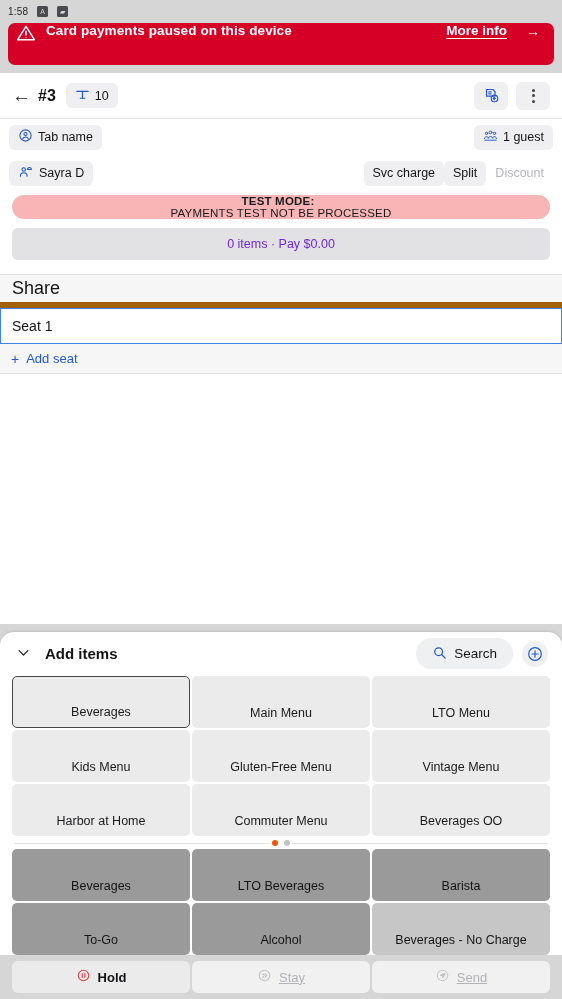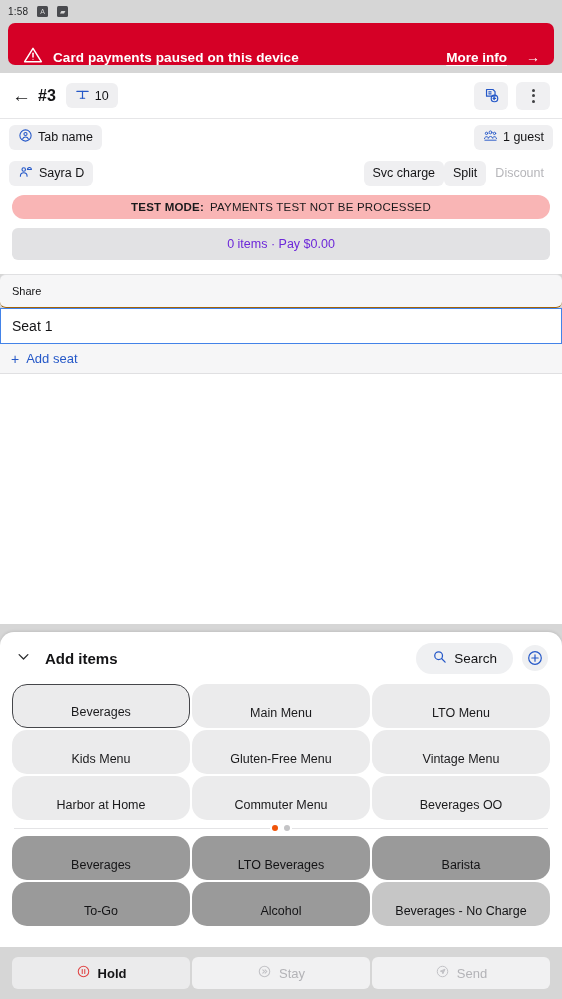--- a/index.html
+++ b/index.html
@@ -21,22 +21,22 @@
   .statusbar .clock { font-size: 10px; color: #1f2022; }
   .sbicon {
     width: 11px; height: 11px; background: #4a4b4f; border-radius: 1.5px;
     display: inline-flex; align-items: center; justify-content: center;
     color: #d6d6d6; font-size: 7px; line-height: 1;
   }
 
   
   .alert {
     margin: 1px 8px 4px; height: 42px; background: #d50026;
-    border-radius: 7px; display: flex; align-items: flex-end;
-    padding: 0 14px 0 15px; color: #fff; gap: 10px;
+    border-radius: 7px; display: flex; align-items: flex-start;
+    padding: 0 14px 0 8px; color: #fff; gap: 10px;
   }
   .alert .warn { width: 20px; height: 20px; flex: 0 0 20px; }
   .alert .atext {
     font-size: 13.5px; font-weight: bold; letter-spacing: .1px; flex: 1;
   }
   .alert .more {
     font-size: 13.5px; font-weight: bold; text-decoration: underline;
     text-underline-offset: 2.5px;
   }
   .alert .arrow { font-size: 14px; margin-left: 9px; }
@@ -75,35 +75,36 @@
   }
   .pill.plain { background: transparent; color: #b6b6ba; }
   .actionpills { display: flex; gap: 0; align-items: center; }
 
   
   .testmode {
     margin: 4px 12px 0; height: 24px; background: #f9b5b5;
     border-radius: 12px; display: flex; align-items: center;
     justify-content: center; font-size: 11.5px; color: #1a1a1c;
     letter-spacing: .2px;
+    flex-direction: column;
   }
   .testmode b { font-weight: bold; margin-right: 6px; }
   .paybar {
     margin: 9px 12px 0; height: 32px; background: #e2e2e4;
     border-radius: 6px; display: flex; align-items: center;
     justify-content: center; font-size: 12.5px; color: #6d28d9;
   }
   .cardpad { height: 14px; }
 
   
   .sharebar {
     height: 34px; background: #f6f6f7; border-top: 1px solid #e0e0e2;
-    border-bottom: 1px solid #a16207;
+    border-bottom: 6px solid #a16207;
     display: flex; align-items: center; padding: 0 12px;
-    font-size: 11px; color: #141416; border-radius: 6px;
+    font-size: 18px; color: #141416;
   }
   .seatrow {
     height: 36px; background: #ffffff; border: 1.6px solid #4383e8;
     display: flex; align-items: center; padding: 0 11px;
     font-size: 14px; color: #141416;
   }
   .addseat {
     height: 30px; background: #f6f6f7; display: flex; align-items: center;
     padding: 0 11px; gap: 7px; font-size: 13px; color: #2558c8;
     border-bottom: 1px solid #e0e0e2;
@@ -133,21 +134,21 @@
     width: 26px; height: 26px; border-radius: 50%; background: #eff0f2;
     display: inline-flex; align-items: center; justify-content: center;
     margin-left: 9px;
   }
 
   .grid {
     display: grid; grid-template-columns: repeat(3, 1fr);
     gap: 2px; padding: 0 12px;
   }
   .tile {
-    height: 44px; background: #ebebec; border-radius: 15px;
+    height: 52px; background: #ebebec; border-radius: 5px;
     display: flex; align-items: flex-end; justify-content: center;
     padding-bottom: 8px; font-size: 12.5px; color: #1a1a1c;
   }
   .tile.selected { border: 1.6px solid #45464a; }
   .tile.dark { background: #9a9a9a; color: #141416; }
   .tile.light { background: #c6c6c6; color: #141416; }
 
   .dots {
     display: flex; align-items: center; justify-content: center;
     gap: 6px; height: 16px; position: relative;
@@ -162,21 +163,21 @@
 
   .footer {
     margin-top: auto; height: 52px; background: #d6d6d6;
     display: flex; align-items: center; gap: 2px; padding: 0 12px;
   }
   .fbtn {
     flex: 1; height: 32px; border-radius: 6px; background: #ebebec;
     display: flex; align-items: center; justify-content: center; gap: 7px;
     font-size: 13px; color: #141416; font-weight: bold;
   }
-  .fbtn.dim { background: #f1f1f2; color: #b3b3b7; font-weight: normal; }
+  .fbtn.dim { background: #f1f1f2; color: #b3b3b7; font-weight: normal; text-decoration: underline; }
 </style>
 </head>
 <body>
 
 <div class="screen">
 
   <div class="statusbar">
     <span class="clock">1:58</span>
     <span class="sbicon">A</span>
     <span class="sbicon">▰</span>

